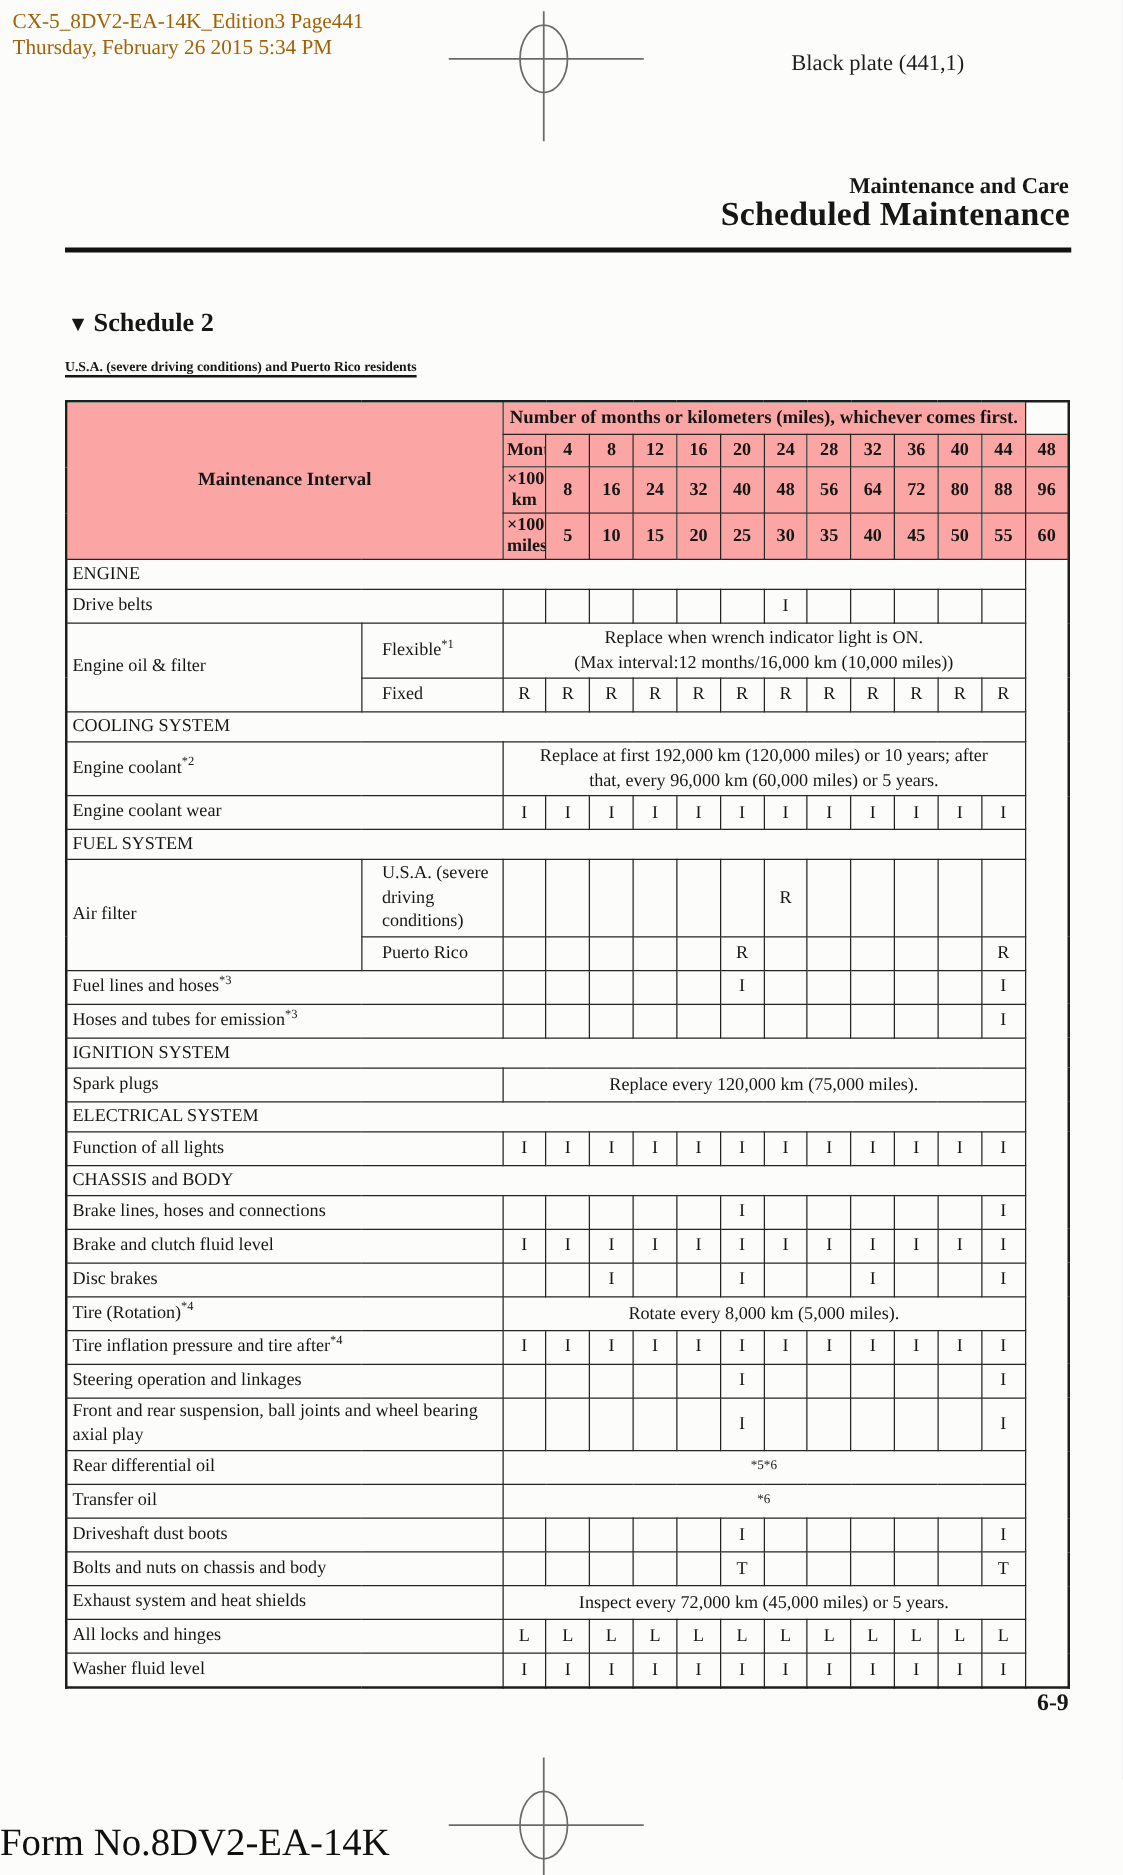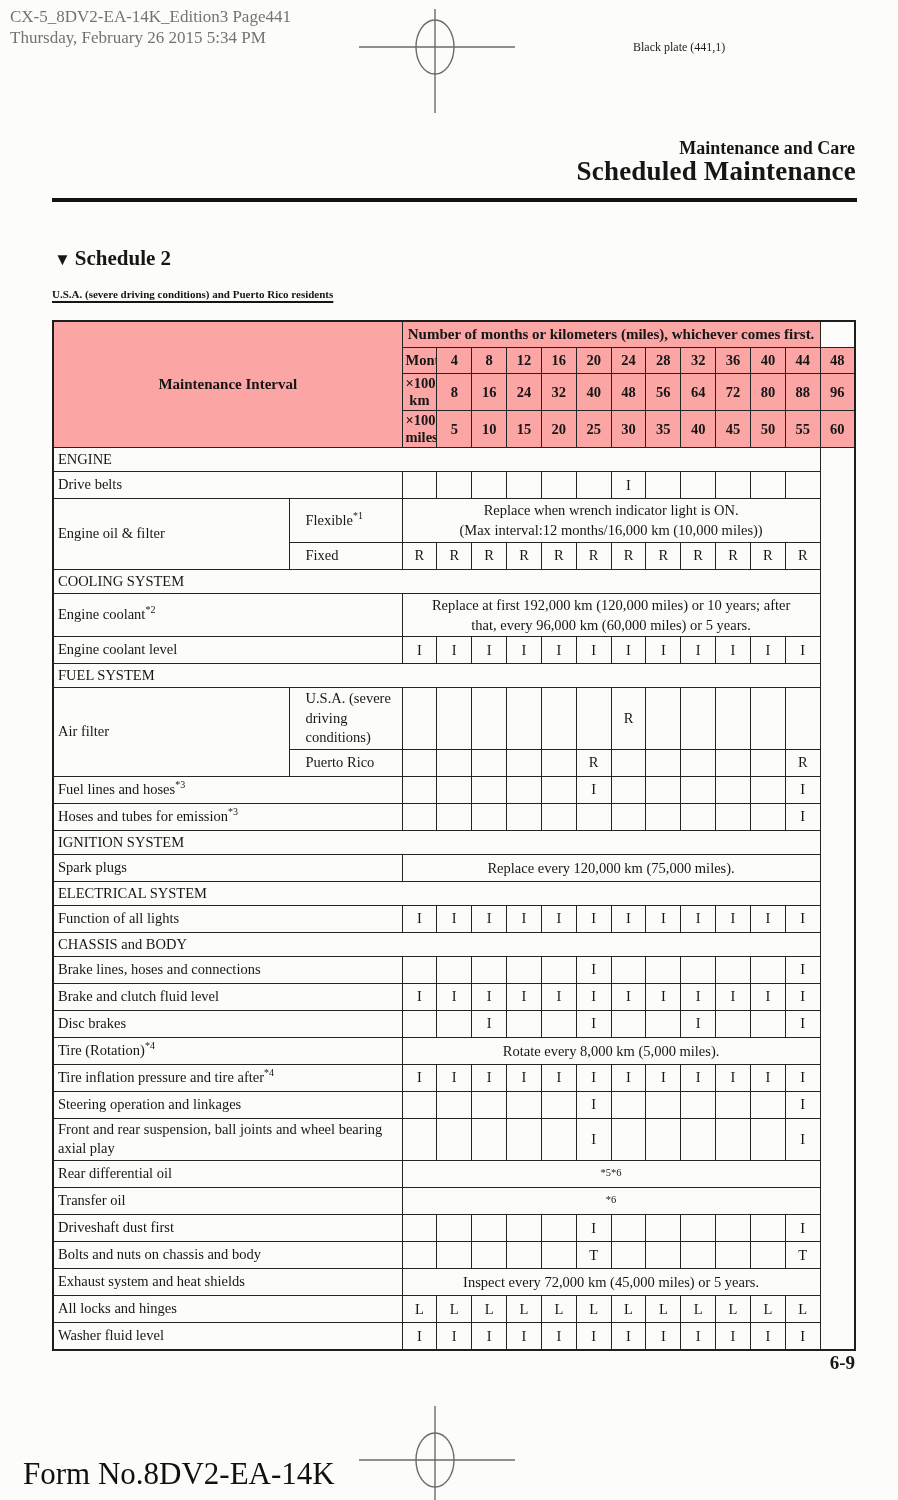--- a/index.html
+++ b/index.html
@@ -6,27 +6,27 @@
   .page{
     position:relative;
     width:898px;height:1500px;
     margin:0 auto;
     background:#fcfcfa;
     font-family:"Liberation Serif","DejaVu Serif",serif;
     color:#161616;
     overflow:hidden;
   }
   
-  .slug{position:absolute;top:7px;left:10px;font-size:17px;line-height:1.22;color:#737373;}
+  .slug{position:absolute;top:7px;left:10px;font-size:17px;line-height:1.22;color:#a16207;}
   
   .regmark{position:absolute;}
   .regmark svg line,.regmark svg ellipse{stroke:#6b6b6b;stroke-width:1.4;fill:none;}
   .reg-top{left:353px;top:3px;}
   .reg-bottom{left:353px;top:1404px;}
-  .plate{position:absolute;left:633px;top:40px;font-size:12px;color:#1d1d1d;}
+  .plate{position:absolute;left:633px;top:40px;font-size:18px;color:#1d1d1d;}
   
   .kicker{position:absolute;right:43px;top:138px;font-size:18px;font-weight:bold;margin-left:42px;}
   .pagetitle{position:absolute;right:42px;top:156px;font-size:27px;font-weight:bold;letter-spacing:.2px;}
   .rule{position:absolute;left:52px;right:41px;top:198px;height:4px;background:#121212;}
   
   .sched{position:absolute;left:54px;top:246px;font-size:21px;font-weight:bold;display:flex;align-items:center;gap:4px;}
   .sched .tri{font-size:17px;line-height:1;transform:translateY(1px);}
   .subtitle{position:absolute;left:52px;top:288px;font-size:11px;font-weight:bold;
     text-decoration:underline;text-decoration-thickness:1.5px;text-underline-offset:3px;}
   
@@ -44,21 +44,21 @@
   tbody td.sect{font-size:14.5px;padding-left:4px;height:21px;}
   tbody td.lbl{padding-left:4px;line-height:1.35;}
   tbody td.sublbl{padding-left:16px;line-height:1.35;}
   tbody td.mark{text-align:center;padding:1px 0;}
   tbody td.note{text-align:center;line-height:1.4;}
   tbody td.supnote{text-align:center;vertical-align:top;}
   tbody td.supnote span{font-size:10.5px;position:relative;top:1px;}
   sup.fn{font-size:10px;line-height:0;}
   
   .pagenum{position:absolute;right:43px;top:1352px;font-size:19px;font-weight:bold;}
-  .formno{position:absolute;left:23px;top:1456px;font-size:31px;color:#101010;}
+  .formno{position:absolute;left:0;top:1456px;font-size:31px;color:#101010;}
 </style>
 </head>
 <body>
 
 <div class="page">
 
   <div class="slug">
     <div>CX-5_8DV2-EA-14K_Edition3 Page441</div>
     <div>Thursday, February 26 2015 5:34 PM</div>
   </div>
@@ -198,21 +198,21 @@
             <td class="sect" colspan="14">COOLING SYSTEM</td>
           </tr>
           <tr>
             <td class="lbl" colspan="2"><span>Engine coolant</span><sup class="fn">*2</sup></td>
             <td class="note" colspan="12">
               <div>Replace at first 192,000 km (120,000 miles) or 10 years; after</div>
               <div>that, every 96,000 km (60,000 miles) or 5 years.</div>
             </td>
           </tr>
           <tr>
-            <td class="lbl" colspan="2"><span>Engine coolant level</span></td>
+            <td class="lbl" colspan="2"><span>Engine coolant wear</span></td>
             <td class="mark">I</td>
             <td class="mark">I</td>
             <td class="mark">I</td>
             <td class="mark">I</td>
             <td class="mark">I</td>
             <td class="mark">I</td>
             <td class="mark">I</td>
             <td class="mark">I</td>
             <td class="mark">I</td>
             <td class="mark">I</td>
@@ -411,21 +411,21 @@
           </tr>
           <tr>
             <td class="lbl" colspan="2"><span>Rear differential oil</span></td>
             <td class="supnote" colspan="12"><span>*5*6</span></td>
           </tr>
           <tr>
             <td class="lbl" colspan="2"><span>Transfer oil</span></td>
             <td class="supnote" colspan="12"><span>*6</span></td>
           </tr>
           <tr>
-            <td class="lbl" colspan="2"><span>Driveshaft dust first</span></td>
+            <td class="lbl" colspan="2"><span>Driveshaft dust boots</span></td>
             <td class="mark"></td>
             <td class="mark"></td>
             <td class="mark"></td>
             <td class="mark"></td>
             <td class="mark"></td>
             <td class="mark">I</td>
             <td class="mark"></td>
             <td class="mark"></td>
             <td class="mark"></td>
             <td class="mark"></td>

